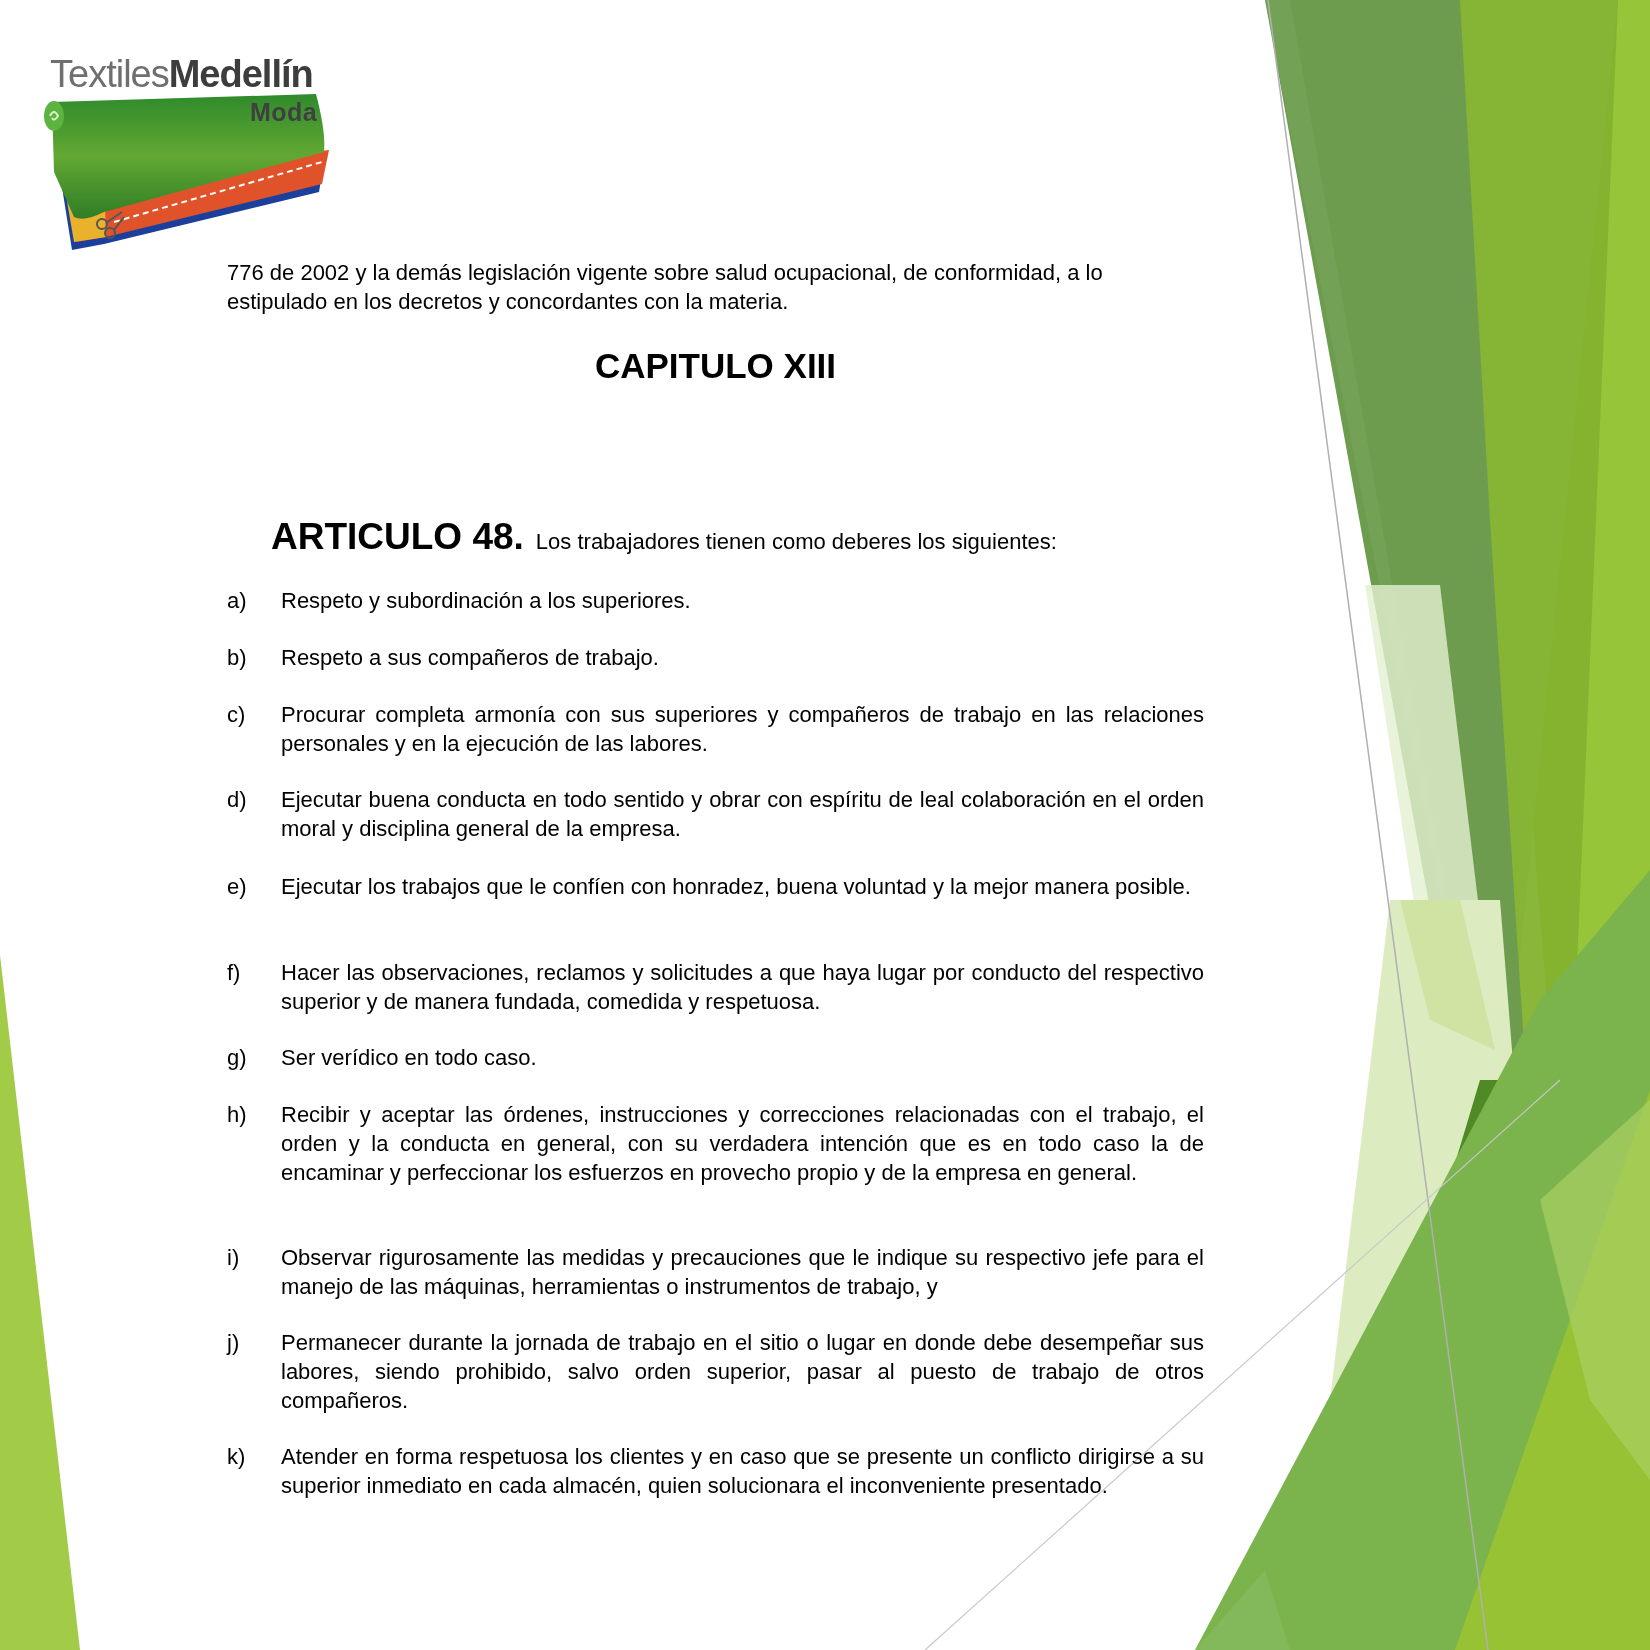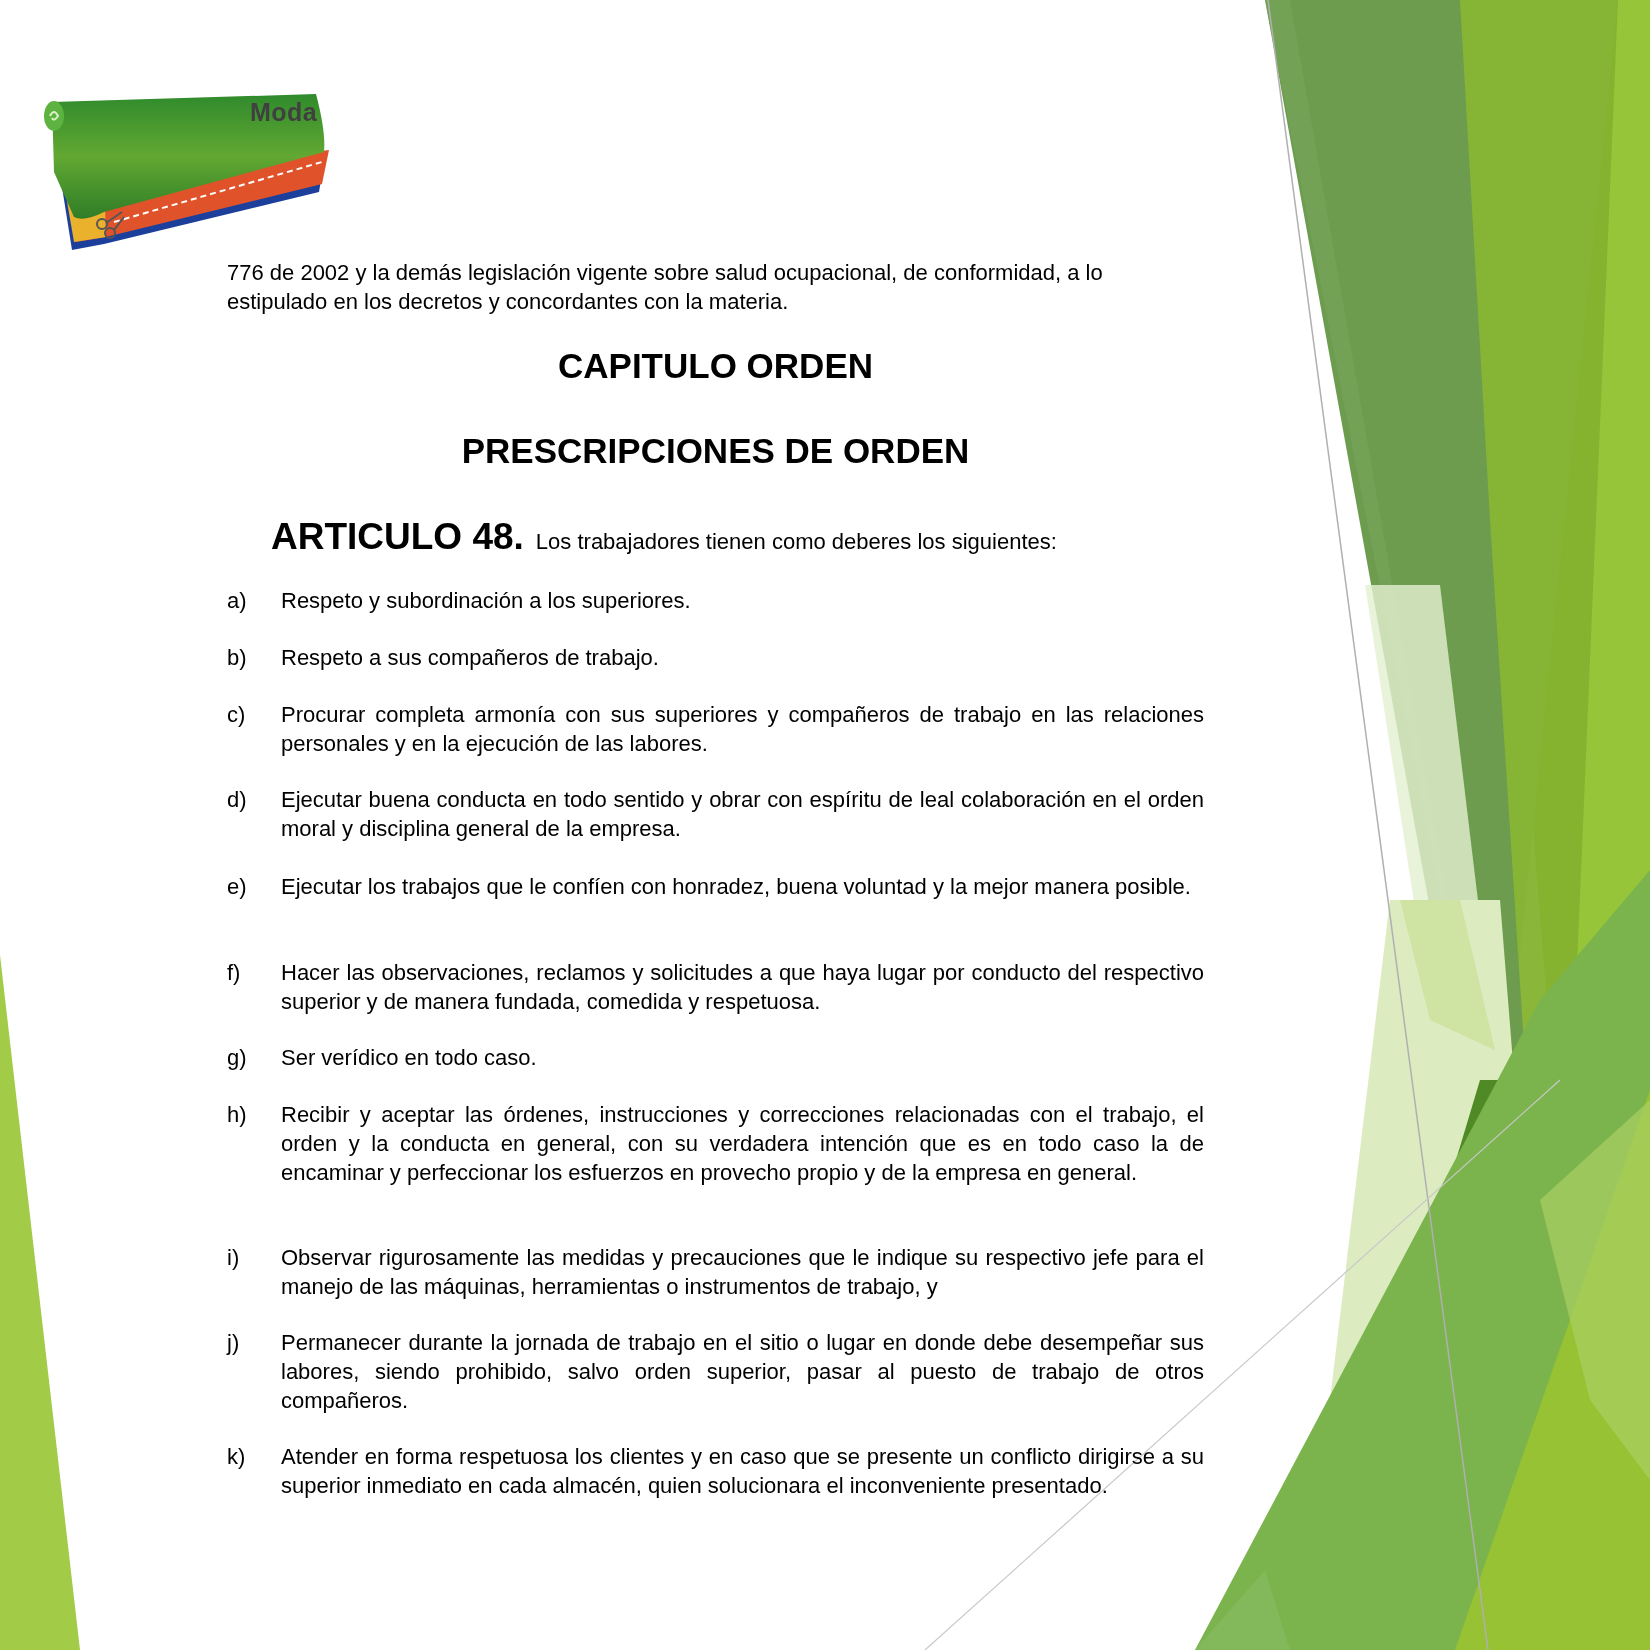--- a/index.html
+++ b/index.html
@@ -64,20 +64,23 @@
   <polygon points="1195,1650 1265,1570 1290,1650" fill="#83b95a"></polygon>
 
   <polygon points="1650,1090 1650,1650 1455,1650" fill="#96c233"></polygon>
   <polygon points="1540,1200 1650,1100 1650,1480 1590,1400" fill="#a9d064" opacity="0.7"></polygon>
 
   <line x1="1268" y1="0" x2="1488" y2="1650" stroke="#b0b0b0" stroke-width="1.5"></line>
   <line x1="925" y1="1650" x2="1560" y2="1080" stroke="#c8c8c8" stroke-width="1.2"></line>
 </svg>
 
 <div class="logo">
+  <div class="logo-text">
+    <span class="light">Textiles</span><span class="bold">Medellín</span>
+  </div>
   <svg class="logo-svg" viewBox="0 0 300 165" xmlns="http://www.w3.org/2000/svg">
     <defs>
       <linearGradient id="gFab" x1="0" y1="0" x2="0" y2="1">
         <stop offset="0" stop-color="#2f8a2c"></stop>
         <stop offset="0.5" stop-color="#62a832"></stop>
         <stop offset="1" stop-color="#2f7d27"></stop>
       </linearGradient>
     </defs>
 
     <path d="M18,95 L280,70 L275,100 L60,152 L28,158 Z" fill="#1b3f9b"></path>
@@ -96,22 +99,21 @@
     <circle cx="58" cy="132" r="5" fill="none" stroke="#555" stroke-width="2"></circle>
     <circle cx="66" cy="141" r="5" fill="none" stroke="#555" stroke-width="2"></circle>
     <line x1="62" y1="131" x2="78" y2="120" stroke="#555" stroke-width="2"></line>
     <line x1="70" y1="138" x2="80" y2="125" stroke="#555" stroke-width="2"></line>
   </svg>
   <div class="logo-moda">Moda</div>
 </div>
 
 <div class="content">
   <p class="intro">776 de 2002 y la demás legislación vigente sobre salud ocupacional, de conformidad, a lo estipulado en los decretos y concordantes con la materia.</p>
-  <h1 class="chapter c1">CAPITULO ORDEN</h1>
-  <h2 class="chapter c2">PRESCRIPCIONES DE ORDEN</h2>
+  <h1 class="chapter c1">CAPITULO XIII</h1>
   <div class="article">
     <span class="art-title">ARTICULO 48.</span><span class="art-lead">Los trabajadores tienen como deberes los siguientes:</span>
   </div>
 
   <ul class="items">
     <li class="item" style="top:0px">
         <span class="marker">a)</span>
         <span class="txt">Respeto y subordinación a los superiores.</span>
       </li>
     <li class="item" style="top:57px">

